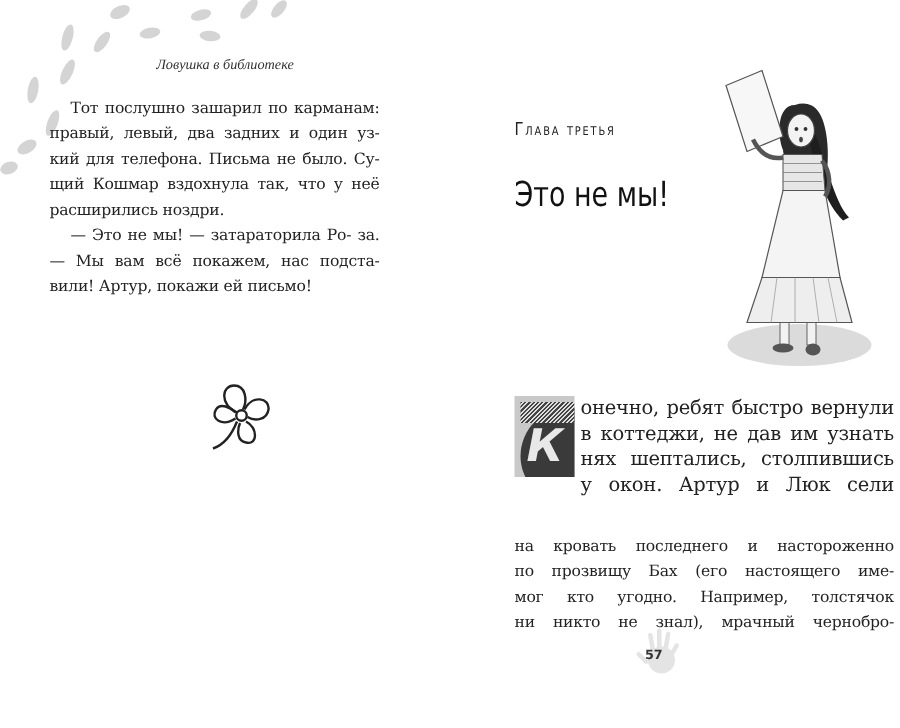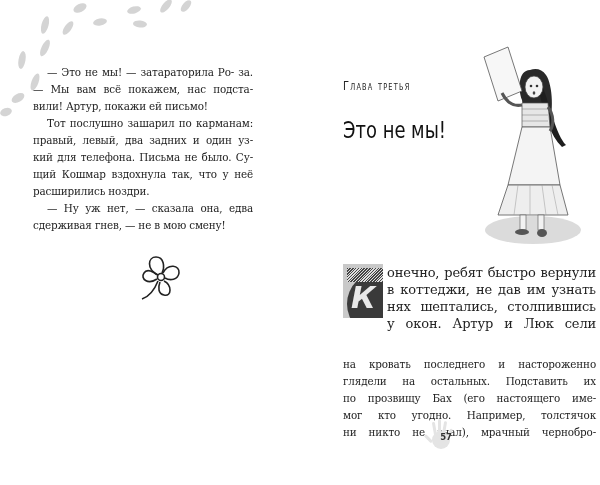--- a/index.html
+++ b/index.html
@@ -22,21 +22,21 @@
                   background:#3a3a3a; }
   .dropcap .hatch { position:absolute; left:4px; top:4px; width:36px; height:14px;
                     background:repeating-linear-gradient(135deg,#444 0 1px,#ddd 1px 2px); }
   .dropcap .letter { position:absolute; left:8px; top:16px; font-family:"DejaVu Sans", sans-serif; font-weight:bold;
                      font-size:30px; color:#e8e8e8; font-style:italic; }
   .right-text-top { position:absolute; left:387px; top:264px; width:209px; font-size:13px; line-height:17px;
                     text-align:justify; color:#222; letter-spacing:-0.15px; }
   .right-text-bottom { position:absolute; left:343px; top:356px; width:253px; font-size:10.4px; line-height:17px;
                        text-align:justify; color:#222; letter-spacing:-0.15px; }
   .right-text-top div, .right-text-bottom div { text-align-last:justify; white-space:nowrap; }
-  .page-num { position:absolute; left:430px; top:432px; width:22px; text-align:right; font-size:8.5px; color:#333;
+  .page-num { position:absolute; left:430px; top:432px; width:22px; text-align:left; font-size:8.5px; color:#333;
               font-family:"DejaVu Sans", sans-serif; font-weight:bold; }
   .hand { position:absolute; left:424px; top:418px; }
   .footprints { position:absolute; left:0; top:0; }
   .flower { position:absolute; left:138px; top:255px; }
   .girl { position:absolute; left:478px; top:45px; }
 </style>
 </head>
 <body>
 
 <div class="page left">
@@ -51,25 +51,25 @@
       <ellipse cx="68" cy="28" rx="3.5" ry="8" transform="rotate(35 68 28)"></ellipse>
       <ellipse cx="80" cy="8" rx="7" ry="4" transform="rotate(-25 80 8)"></ellipse>
       <ellipse cx="100" cy="22" rx="7" ry="3.5" transform="rotate(-10 100 22)"></ellipse>
       <ellipse cx="134" cy="10" rx="7" ry="3.5" transform="rotate(-15 134 10)"></ellipse>
       <ellipse cx="140" cy="24" rx="7" ry="3.5" transform="rotate(5 140 24)"></ellipse>
       <ellipse cx="166" cy="6" rx="3.5" ry="8" transform="rotate(40 166 6)"></ellipse>
       <ellipse cx="186" cy="6" rx="3.5" ry="7" transform="rotate(40 186 6)"></ellipse>
     </g>
   </svg>
 
+  <div class="running-head">Ловушка в библиотеке</div>
 
   <div class="body-text">
+    <p><span>Тот послушно зашарил по карманам:</span> <span>правый, левый, два задних и один уз-</span> <span>кий для телефона. Письма не было. Су-</span> <span>щий Кошмар вздохнула так, что у неё</span> <span>расширились ноздри.</span></p>
     <p><span>— Это не мы! — затараторила Ро-</span> <span>за. — Мы вам всё покажем, нас подста-</span> <span>вили! Артур, покажи ей письмо!</span></p>
-    <p><span>Тот послушно зашарил по карманам:</span> <span>правый, левый, два задних и один уз-</span> <span>кий для телефона. Письма не было. Су-</span> <span>щий Кошмар вздохнула так, что у неё</span> <span>расширились ноздри.</span></p>
-    <p><span>— Ну уж нет, — сказала она, едва</span> <span>сдерживая гнев, — не в мою смену!</span></p>
   </div>
 
   <svg class="flower" width="46" height="50" viewBox="0 0 46 50">
     <g fill="none" stroke="#222" stroke-width="1.6">
       <path d="M20 20 C8 14, 10 2, 18 2 C26 2, 27 12, 24 18"></path>
       <path d="M25 18 C30 8, 42 10, 41 18 C40 25, 32 26, 27 23"></path>
       <path d="M26 26 C34 30, 34 42, 26 40 C20 39, 20 32, 22 27"></path>
       <path d="M19 24 C10 30, 2 24, 6 18 C9 13, 16 17, 19 20"></path>
       <circle cx="23" cy="22" r="3.5"></circle>
       <path d="M20 26 C16 36, 10 42, 4 44"></path>
@@ -110,21 +110,20 @@
 
 <div class="right-text-top">
   <div>онечно, ребят быстро вернули</div>
   <div>в коттеджи, не дав им узнать</div>
   <div>нях шептались, столпившись</div>
   <div>у окон. Артур и Люк сели</div>
 </div>
 
 <div class="right-text-bottom">
   <div>на кровать последнего и настороженно</div>
-  <div>глядели на остальных. Подставить их</div>
   <div>по прозвищу Бах (его настоящего име-</div>
   <div>мог кто угодно. Например, толстячок</div>
   <div>ни никто не знал), мрачный чернобро-</div>
 </div>
 
 <svg class="hand" width="34" height="34" viewBox="0 0 34 34">
   <g fill="#e4e4e4">
     <ellipse cx="17" cy="22" rx="9" ry="9"></ellipse>
     <rect x="9" y="4" width="3" height="14" rx="1.5" transform="rotate(-10 10 11)"></rect>
     <rect x="14" y="1" width="3" height="15" rx="1.5"></rect>

